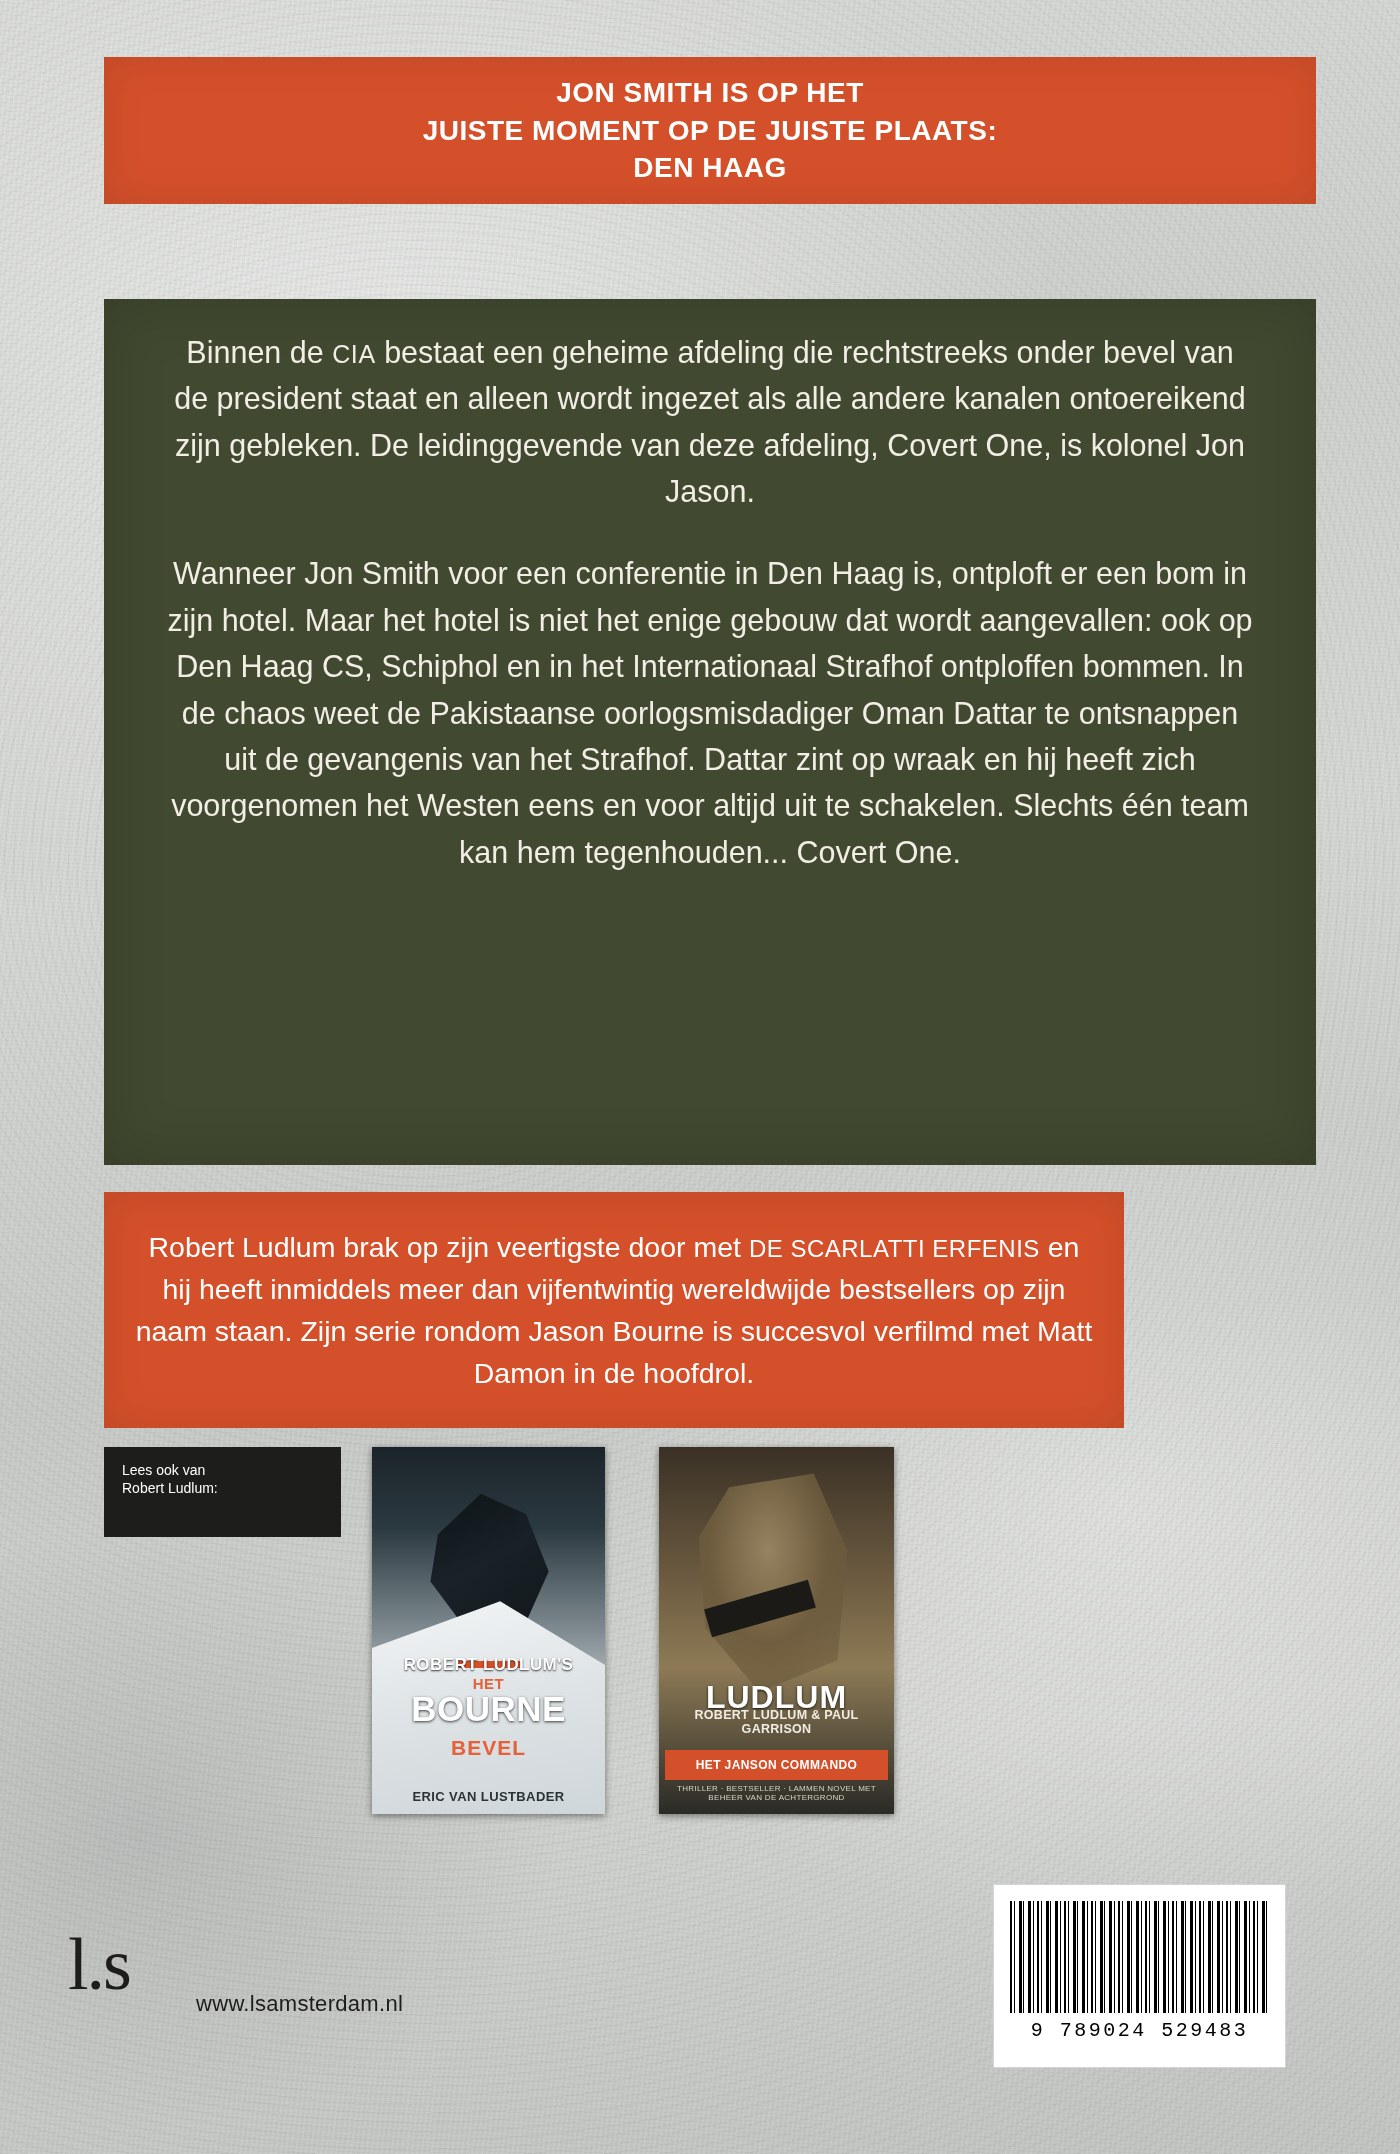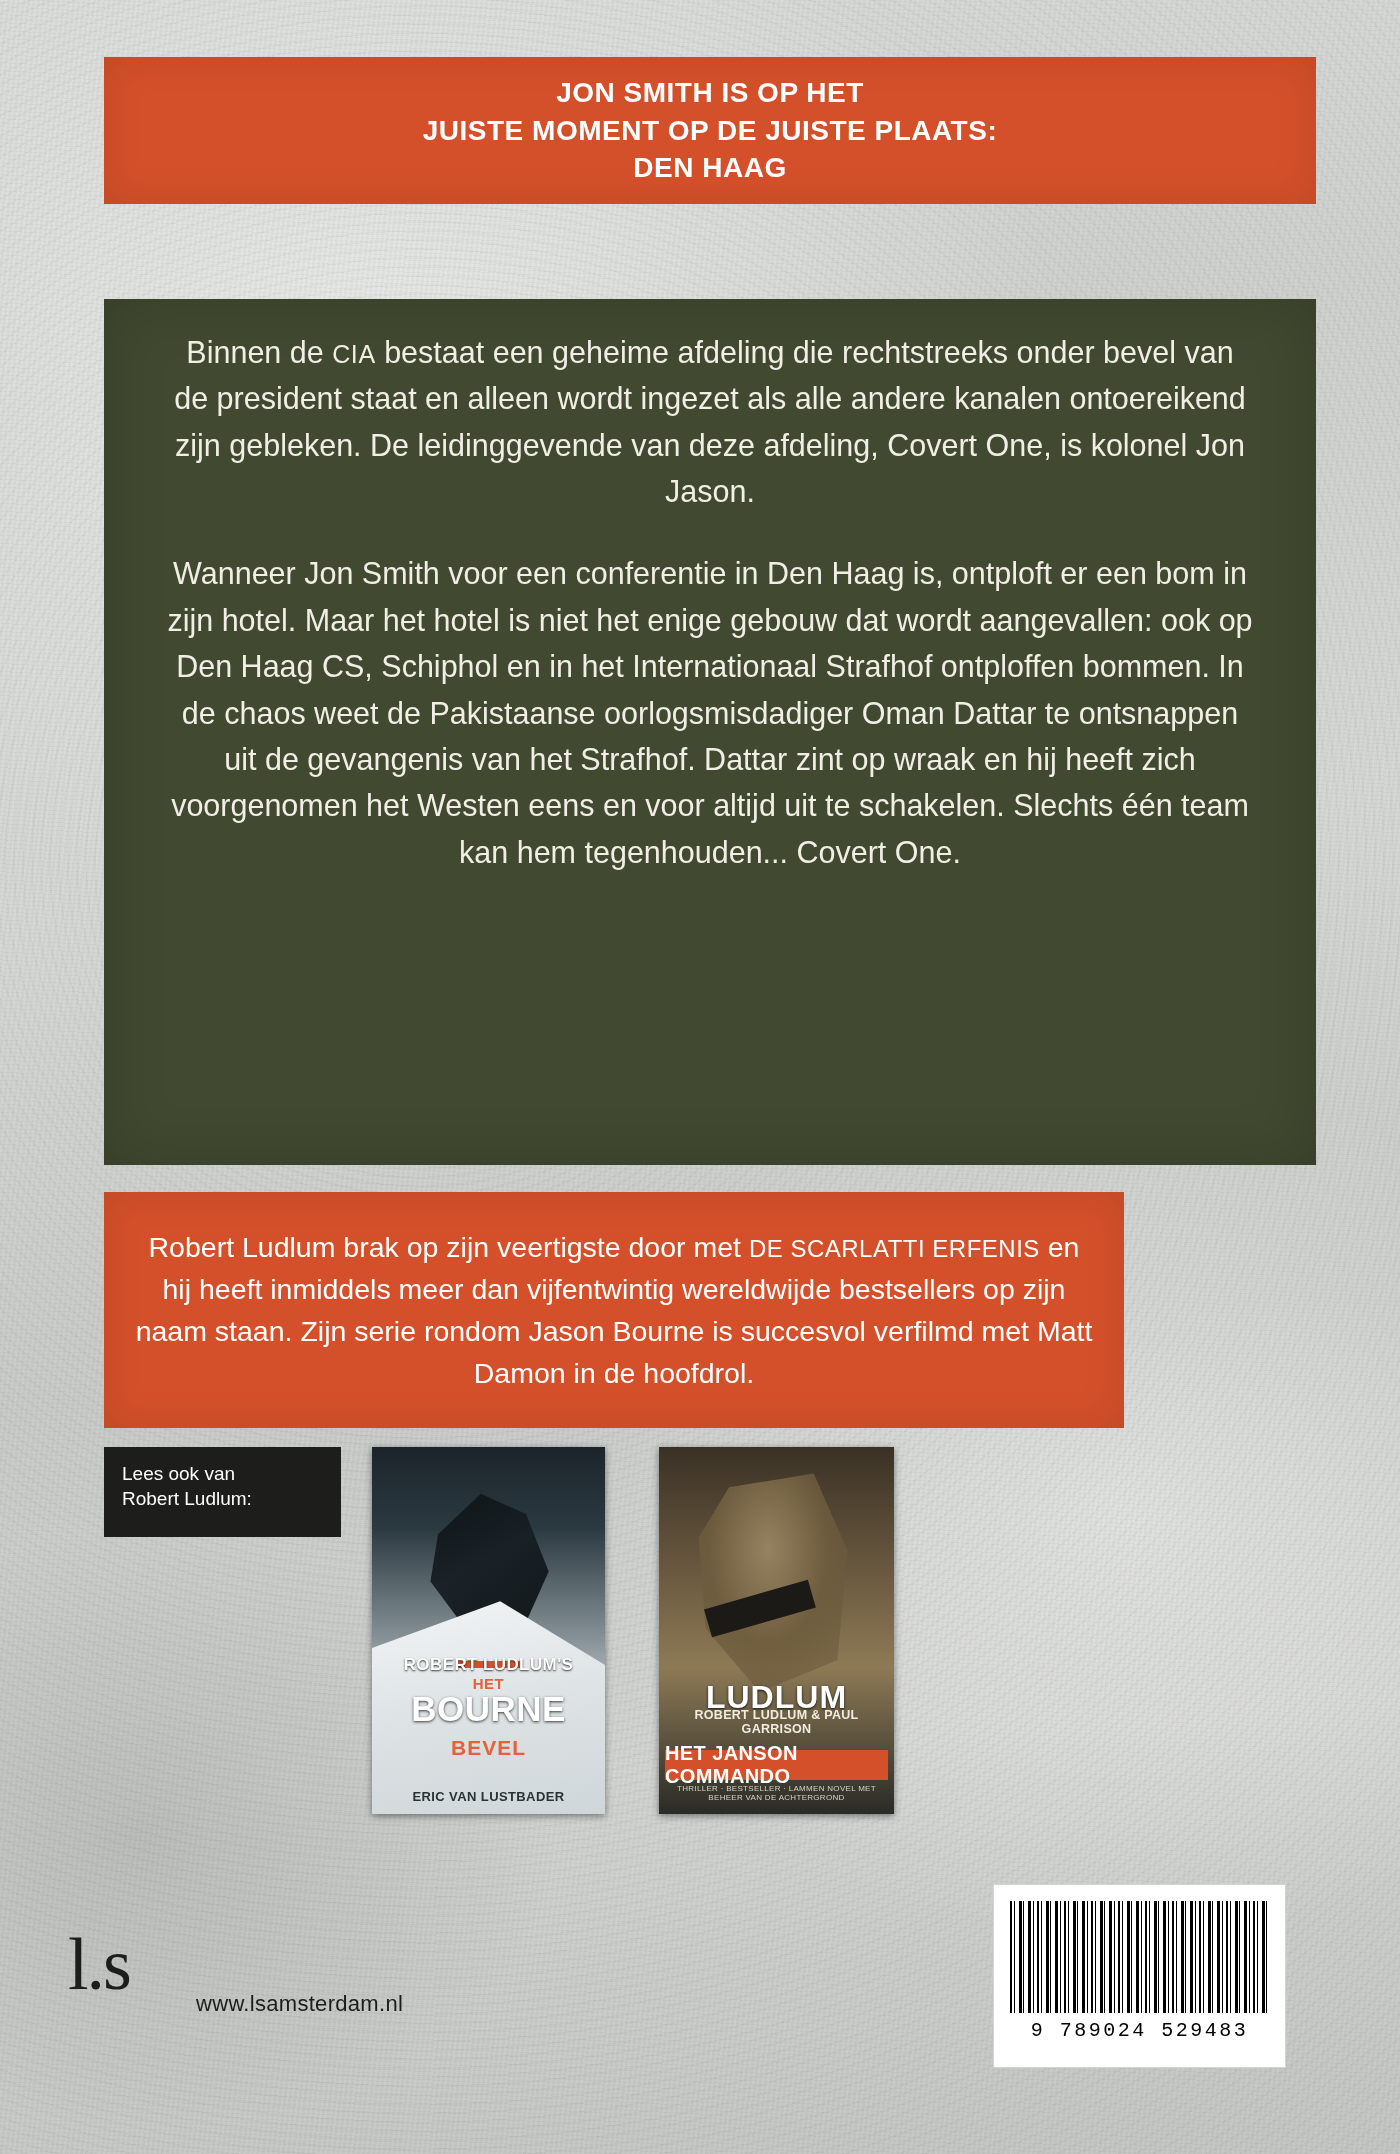--- a/index.html
+++ b/index.html
@@ -129,21 +129,21 @@
   .alsoread-label {
     position: absolute;
     left: 104px;
     top: 1447px;
     width: 237px;
     height: 90px;
     background: #1d1d1b;
     color: #ffffff;
     box-sizing: border-box;
     padding: 14px 16px 0 18px;
-    font-size: 19px;
+    font-size: 14px;
     line-height: 1.32;
   }
 
   
   .thumb {
     position: absolute;
     box-shadow: 0 2px 7px rgba(0,0,0,0.45);
     overflow: hidden;
   }
   .thumb-bourne {
@@ -271,21 +271,21 @@
     letter-spacing: 0.3px;
   }
   .thumb-janson .redstrip {
     position: absolute;
     left: 6px;
     right: 6px;
     bottom: 34px;
     height: 30px;
     background: #d4502a;
     color: #ffffff;
-    font-size: 20px;
+    font-size: 12px;
     font-weight: bold;
     letter-spacing: 0.4px;
     display: flex;
     align-items: center;
     justify-content: center;
   }
   .thumb-janson .tiny {
     position: absolute;
     left: 0; right: 0;
     bottom: 12px;

